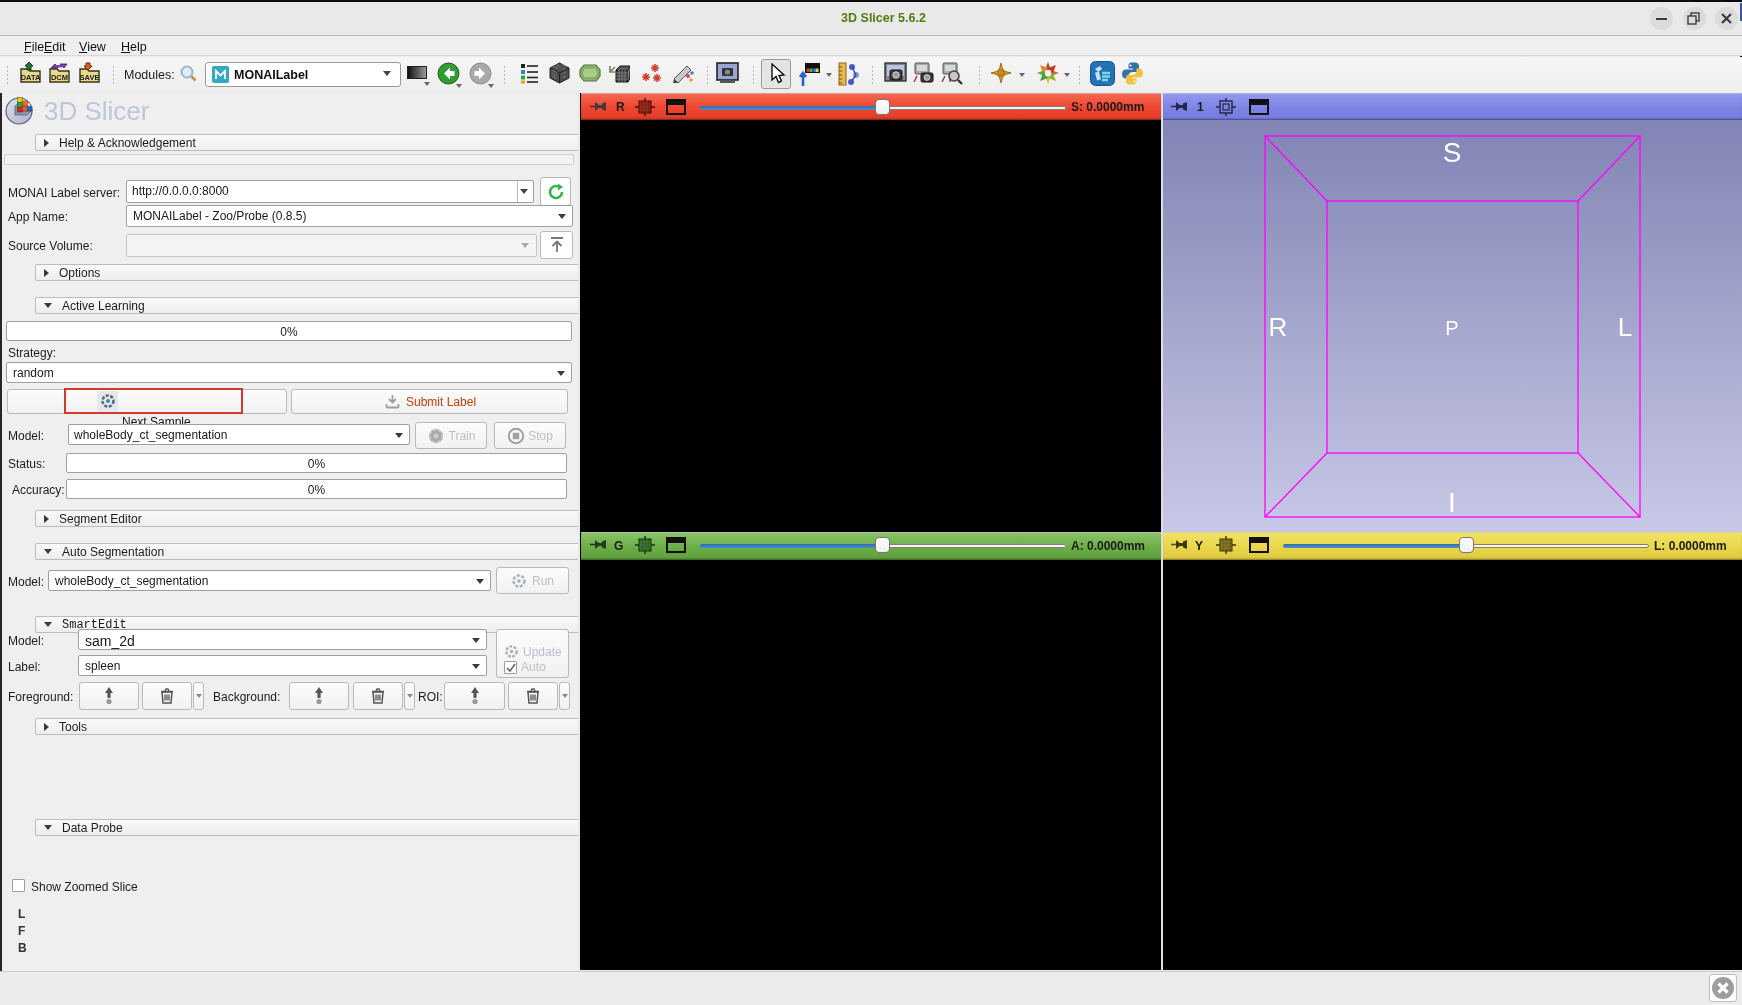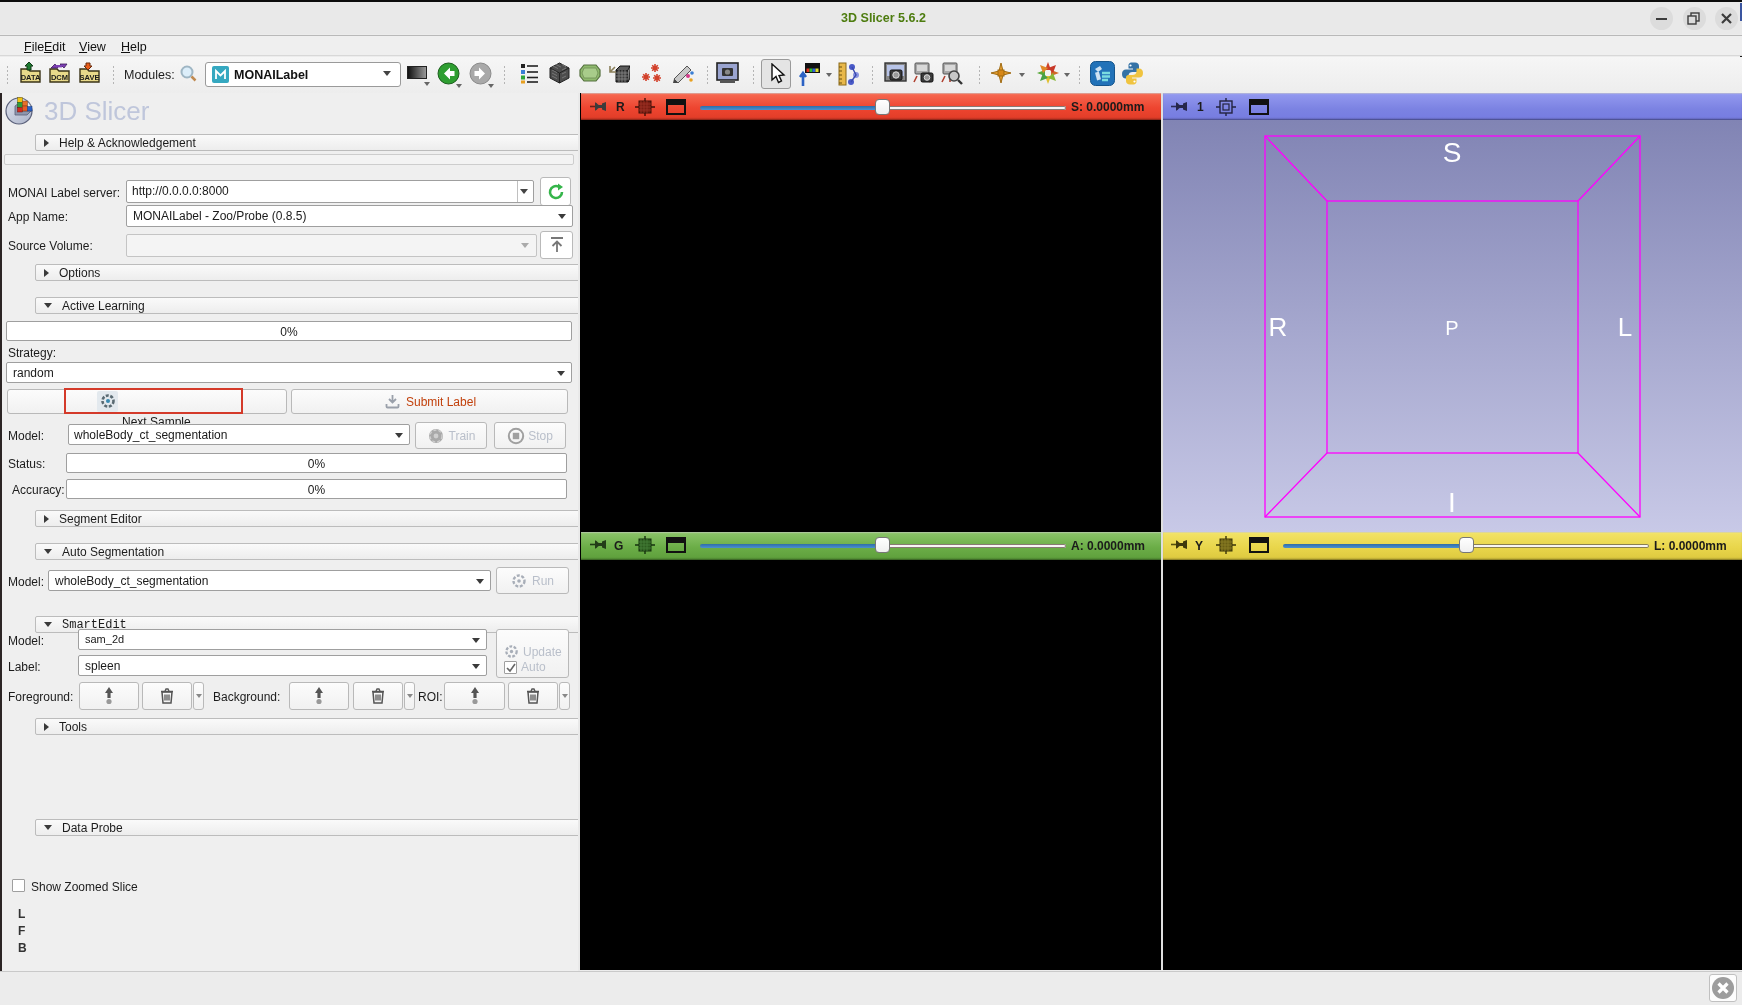--- a/index.html
+++ b/index.html
@@ -392,21 +392,21 @@
         <circle cx="8" cy="8" r="1.8" fill="#a8aeb8"></circle>
       </svg>Run
 </div>
 
 <div class="abs hdr" style="top:616px;font-family:Liberation Mono, monospace;"><span class="tri tri-d"></span>SmartEdit</div>
 
 <div class="abs lbl" style="left:8px; top:634px;">Model:</div>
 <div class="abs combo" style="left:78px; top:629px; width:409px; height:21px;">
       <span class="arr"></span>
     </div>
-<div class="abs" style="left:85px; top:633px; font-size:11px;">sam_2d</div>
+<div class="abs" style="left:85px; top:633px; font-size:14px;">sam_2d</div>
 <div class="abs btn" style="left:496px; top:629px; width:73px; height:49px; flex-direction:column; align-items:flex-start; justify-content:flex-start; padding:14px 0 0 7px;">
   <div style="display:flex; align-items:center; color:#b9bfca;"><svg width="15" height="15" viewBox="0 0 16 16" style="margin-right:4px;">
           <circle cx="8" cy="8" r="5.5" fill="none" stroke="#a8aeb8" stroke-width="2.4" stroke-dasharray="3 1.6"></circle>
           <circle cx="8" cy="8" r="1.8" fill="#a8aeb8"></circle>
         </svg>Update</div>
   <div style="display:flex; align-items:center; margin-top:1px; color:#b9bfca;"><span class="chk" style="margin-right:4px; position:relative;">
           <svg width="12" height="12" style="position:absolute; left:0; top:0;">
             <path d="M2 6 L5 9 L10 2" fill="none" stroke="#666" stroke-width="1.6"></path>
           </svg>
         </span>Auto</div>

